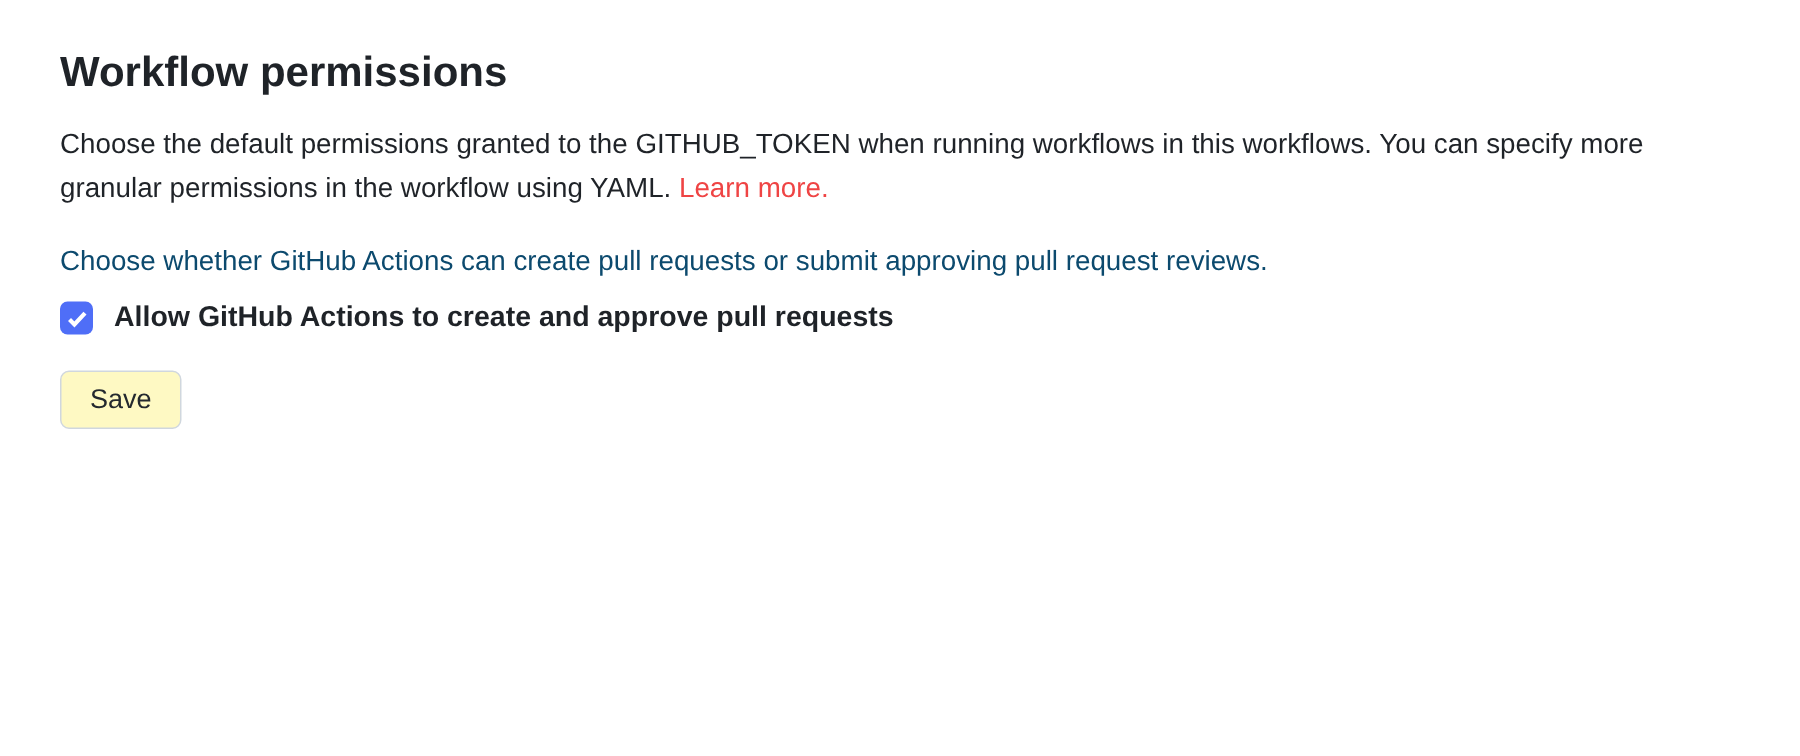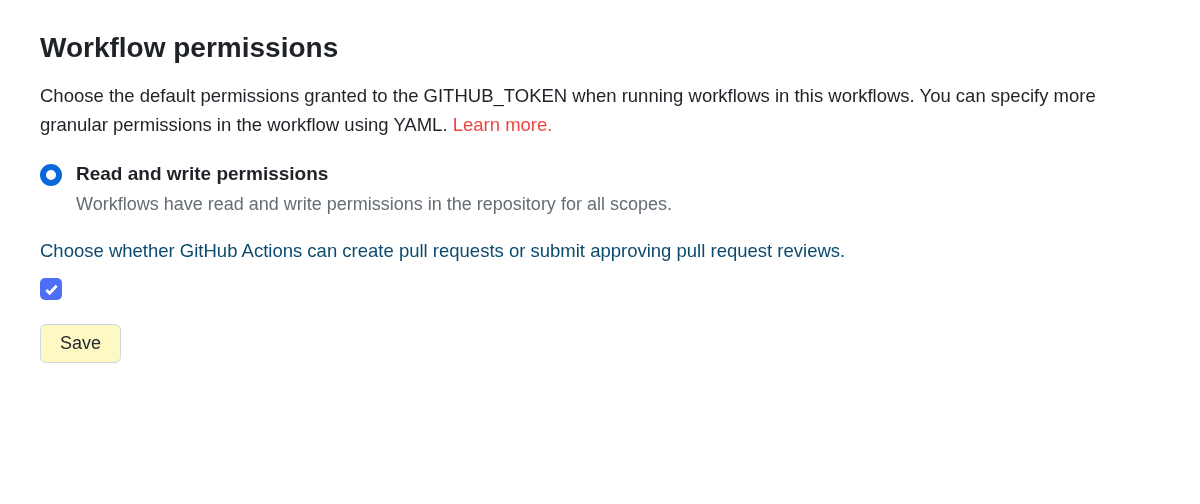--- a/index.html
+++ b/index.html
@@ -122,35 +122,29 @@
 
 
 
 <h2 class="heading">Workflow permissions</h2>
 
 <p class="description">
   <span>Choose the default permissions granted to the GITHUB_TOKEN when running workflows in this workflows. You can specify more granular permissions in the workflow using YAML. </span><a href="#" class="link">Learn more.</a>
 </p>
 
 <div class="radio-group">
-  <div class="radio-option">
-    <div class="radio-input selected"></div>
-    <div class="radio-content">
-      <div class="radio-title">Read and write permissions</div>
-      <div class="radio-desc">Workflows have read and write permissions in the repository for all scopes.</div>
-    </div>
-  </div>
 </div>
 
 <p class="sub-description">Choose whether GitHub Actions can create pull requests or submit approving pull request reviews.</p>
 
 <div class="checkbox-row">
   <div class="checkbox-input">
     <svg viewBox="0 0 16 16">
       <polyline points="2.5,8.5 6,12 13.5,4"></polyline>
     </svg>
   </div>
+  <div class="checkbox-label">Allow GitHub Actions to create and approve pull requests</div>
 </div>
 
 <button class="save-button">Save</button>
 
 
 
 
 </body></html>

